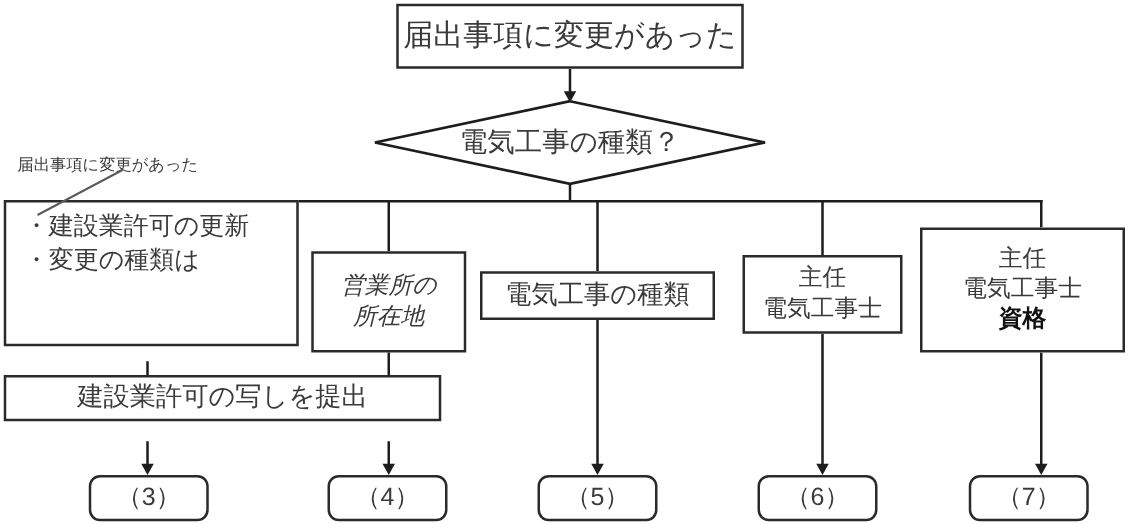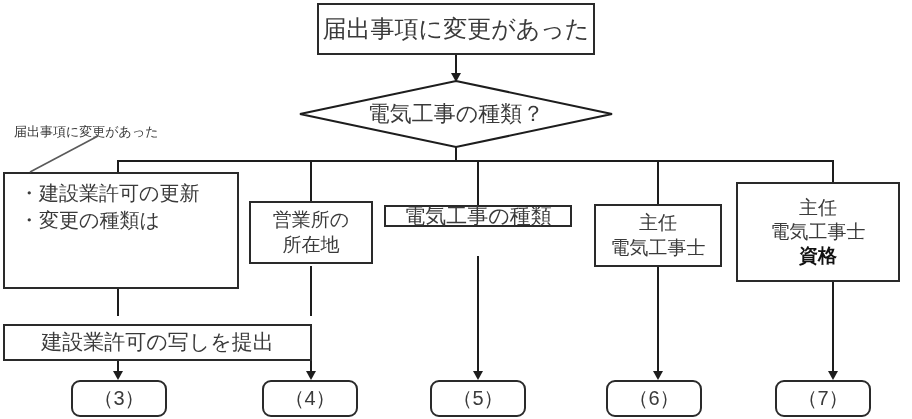--- a/index.html
+++ b/index.html
@@ -112,46 +112,46 @@
   <div class="line vline" style="left:455px; top:147px; height:14px;"></div>
 
   <div class="line hline" style="left:118px; top:160px; width:716px;"></div>
 
   <div class="line vline" style="left:117px; top:160px; height:14px;"></div>
   <div class="line vline" style="left:310px; top:160px; height:41px;"></div>
   <div class="line vline" style="left:477px; top:160px; height:57px;"></div>
   <div class="line vline" style="left:657px; top:160px; height:44px;"></div>
   <div class="line vline" style="left:832px; top:160px; height:22px;"></div>
 
-  <div class="node listbox t20" style="left:3px; top:172px; width:236px; height:117px;">
+  <div class="node listbox t20" style="left:3px; top:160px; width:236px; height:117px;">
     <span class="li">・建設業許可の更新</span>
     <span class="li">・変更の種類は</span>
   </div>
 
   <div class="annot" style="left:14px; top:123px;">届出事項に変更があった</div>
   <svg class="leader" style="left:30px; top:136px; width:100px; height:40px;">
     <line x1="0" y1="36" x2="68" y2="0" stroke="#5a5a5a" stroke-width="1.6"></line>
   </svg>
 
   <div class="line vline" style="left:117px; top:289px; height:27px;"></div>
 
-  <div class="node t21" style="left:3px; top:324px; width:309px; height:37px;">建設業許可の写しを提出</div>
+  <div class="node t21" style="left:3px; top:300px; width:350px; height:37px;">建設業許可の写しを提出</div>
 
   <div class="line vline" style="left:117px; top:353px; height:22px;"></div>
   <div class="arrowhead" style="left:113px; top:371px;"></div>
   <div class="node rounded t20" style="left:71px; top:380px; width:96px; height:37px;">（3）</div>
 
-  <div class="node t19" style="left:249px; top:201px; width:124px; height:63px;">営業所の
+  <div class="node t19" style="left:249px; top:201px; width:124px; height:81px;font-style:italic;">営業所の
 所在地</div>
   <div class="line vline" style="left:310px; top:266px; height:50px;"></div>
   <div class="line vline" style="left:310px; top:353px; height:22px;"></div>
   <div class="arrowhead" style="left:306px; top:371px;"></div>
   <div class="node rounded t20" style="left:262px; top:380px; width:96px; height:37px;">（4）</div>
 
-  <div class="node t21" style="left:384px; top:205px; width:188px; height:22px;">電気工事の種類</div>
+  <div class="node t21" style="left:384px; top:217px; width:188px; height:39px;">電気工事の種類</div>
   <div class="line vline" style="left:477px; top:256px; height:119px;"></div>
   <div class="arrowhead" style="left:473px; top:371px;"></div>
   <div class="node rounded t20" style="left:430px; top:380px; width:96px; height:37px;">（5）</div>
 
   <div class="node t19" style="left:594px; top:204px; width:128px; height:63px;">主任
 電気工事士</div>
   <div class="line vline" style="left:657px; top:267px; height:108px;"></div>
   <div class="arrowhead" style="left:653px; top:371px;"></div>
   <div class="node rounded t20" style="left:606px; top:380px; width:96px; height:37px;">（6）</div>
 

